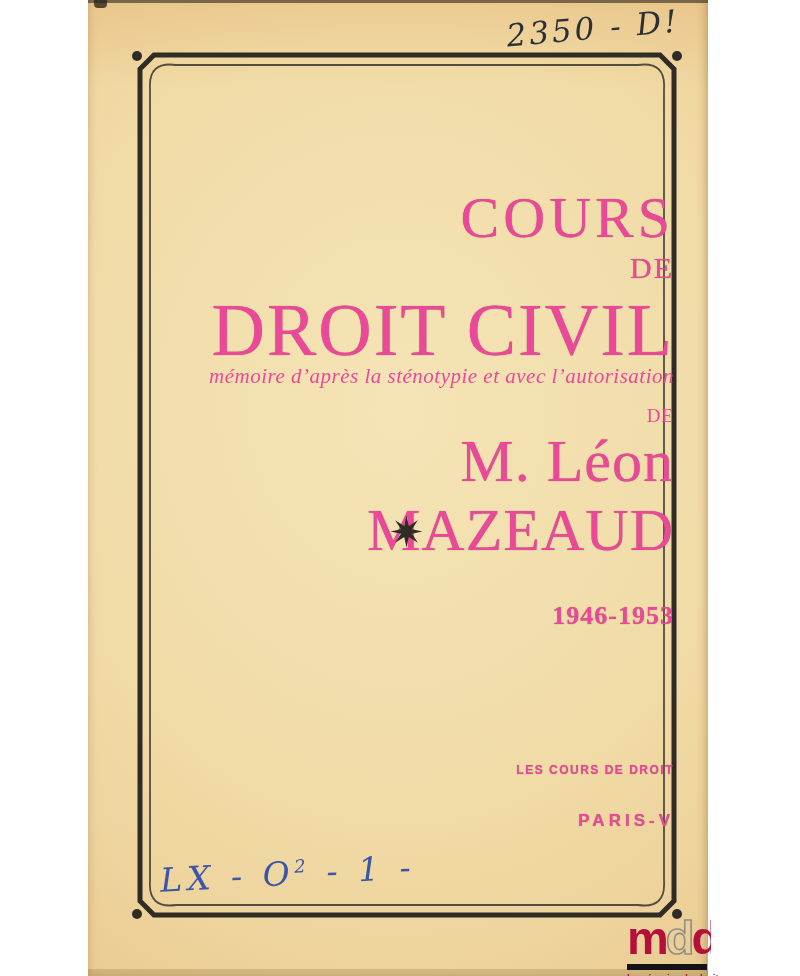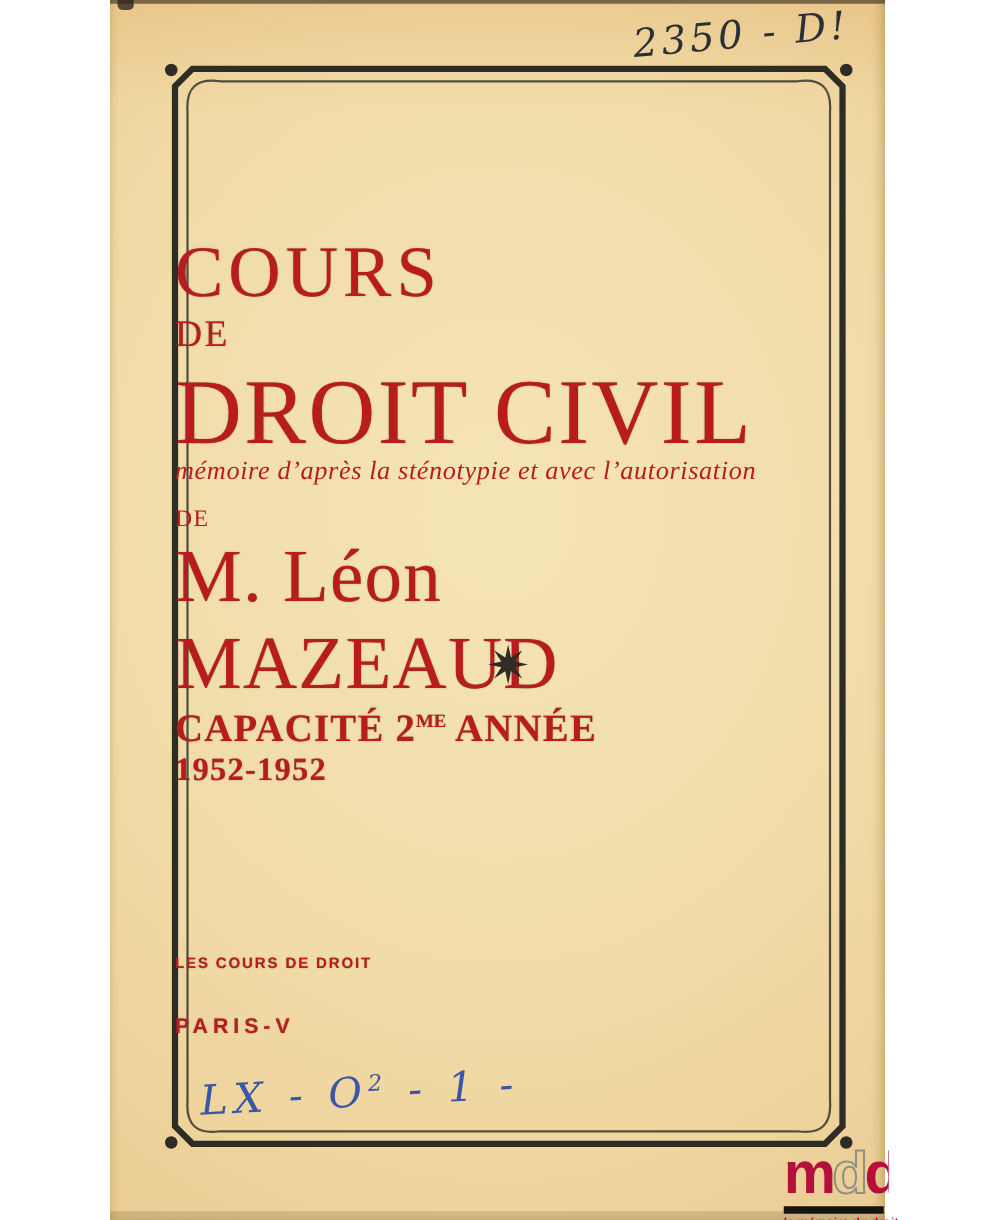--- a/index.html
+++ b/index.html
@@ -13,21 +13,21 @@
       linear-gradient(180deg, rgba(214,142,62,0.20) 0%, rgba(214,142,62,0) 9%),
       radial-gradient(ellipse 95% 70% at 50% 42%, #f5e4b6 0%, #f1dca8 55%, #eed39c 82%, #e9cb92 100%);
     box-shadow: inset -7px 0 9px -5px rgba(140,100,45,.45), inset 5px 0 8px -5px rgba(140,100,45,.35);
   }
   .page-top-edge { position:absolute; left:0; top:0; width:620px; height:3px; background:rgba(55,46,32,.62); }
   .page-bottom-shade { position:absolute; left:0; bottom:0; width:620px; height:7px; background:rgba(120,90,40,.22); }
   .scan-artifact-notch { position:absolute; left:6px; top:0; width:13px; height:8px; background:rgba(40,34,24,.78); border-radius:0 0 4px 4px; }
 
   .frame-svg { position:absolute; left:0; top:0; width:800px; height:976px; pointer-events:none; }
 
-  .centered { position:absolute; left:140px; width:534px; text-align:left; color:#b91c1c; }
+  .centered { position:absolute; left:140px; width:534px; text-align:right; color:#ec4899; }
   .ink { text-shadow: 0 0 1px rgba(51,49,42,.55); }
 
   .title-word1   { top:184px; font-size:58px; letter-spacing:4px; }
   .title-conn    { top:251px; font-size:30px; letter-spacing:2px; }
   .title-word2   { top:288px; font-size:74px; letter-spacing:2px; }
   .title-sub     { top:364px; font-size:21px; font-style:italic; letter-spacing:.5px; }
   .author-prep   { top:405px; font-size:19px; letter-spacing:1px; }
   .author-name   { top:427px; font-size:60px; letter-spacing:1px; }
   .author-role   { top:478px; font-size:17px; letter-spacing:.5px; }
 
@@ -92,22 +92,21 @@
 
   <div class="centered author-prep">DE</div>
   <div class="centered ink author-name">M. Léon MAZEAUD</div>
 
   <div class="star-wrap">
     <svg width="37" height="37" viewBox="0 0 37 37" xmlns="http://www.w3.org/2000/svg">
       <polygon fill="#2e2c25" points="18.5,2.5 20.8,13 29.8,7.2 24,16.2 34.5,18.5 24,20.8 29.8,29.8 20.8,24 18.5,34.5 16.2,24 7.2,29.8 13,20.8 2.5,18.5 13,16.2 7.2,7.2 16.2,13"></polygon>
     </svg>
   </div>
 
-  <div class="centered ink course-line"><span>CAPACITÉ 2</span><sup>ME</sup><span> ANNÉE</span></div>
-  <div class="centered ink course-years">1952-1952</div>
+  <div class="centered ink course-years">1946-1953</div>
 
   <div class="centered ink pub-name">LES COURS DE DROIT</div>
   <div class="centered ink pub-city">PARIS-V</div>
 
   <div class="hw-bottom"><span>LX - O</span><sup>2</sup><span> - 1 -</span></div>
 
   <div class="mdd-logo">
     <svg width="84" height="46" viewBox="0 0 84 46" xmlns="http://www.w3.org/2000/svg">
       <text x="0" y="40" font-family="Liberation Sans, sans-serif" font-weight="bold" font-size="47" letter-spacing="-3">
         <tspan fill="#b5103c">m</tspan><tspan fill="none" stroke="#8f8f88" stroke-width="1.6">d</tspan><tspan fill="#b5103c">d</tspan>

